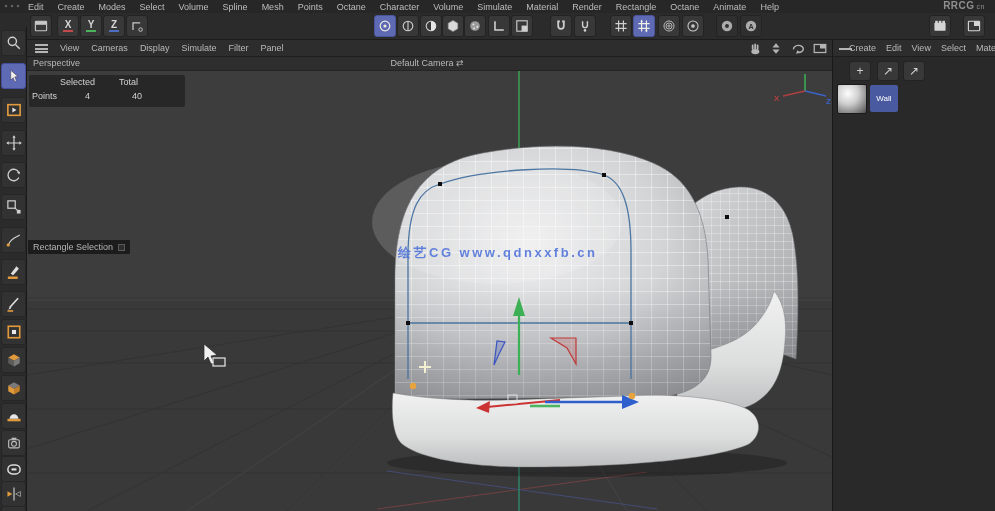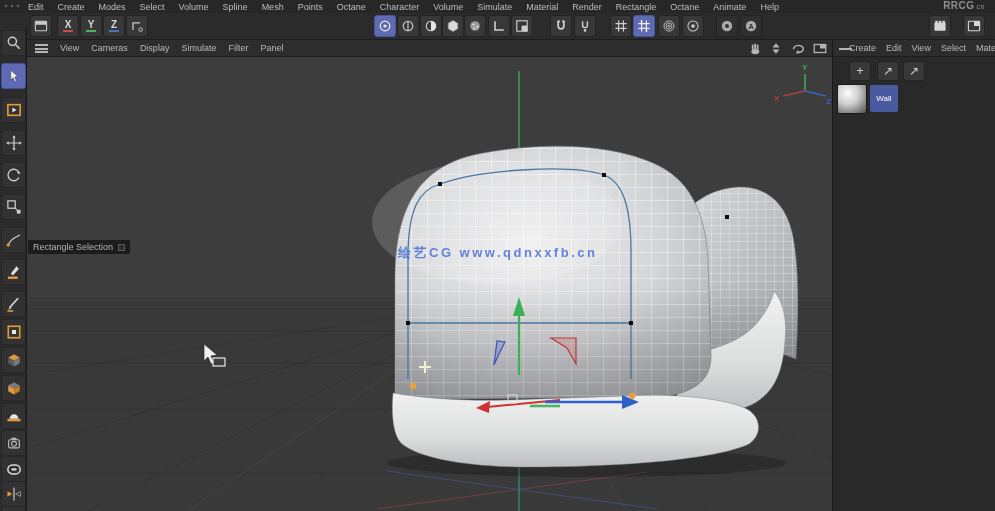--- a/index.html
+++ b/index.html
@@ -510,21 +510,35 @@
         <text x="747" y="44" fill="#b04040">X</text>
         <text x="799" y="47" fill="#3a62c8">Z</text>
       </g>
 
       <g>
         <polygon points="177,287 177,304 181,300 184,307 187,306 184,299 190,298" fill="#f0f0f0" stroke="#2a2a2a" stroke-width=".7"></polygon>
         <rect x="186" y="301" width="12" height="8" fill="rgba(70,70,70,.4)" stroke="#e8e8e8" stroke-width="1.2"></rect>
       </g>
     </svg>
 
-
+    <div id="vpstrip">
+      <span id="vplabel">Perspective</span>
+      <span id="vpcamera">
+        <span>Default Camera</span>
+        <span>⇄</span>
+      </span>
+    </div>
+
+    <div id="hud">
+      <span style="left:31px; top:2px">Selected</span>
+      <span style="left:90px; top:2px">Total</span>
+      <span style="left:3px;  top:16px">Points</span>
+      <span style="left:56px; top:16px">4</span>
+      <span style="left:103px;top:16px">40</span>
+    </div>
 
     <div id="recsel">
       <span>Rectangle Selection</span>
         <span class="dd"></span>
     </div>
   </div>
 
   <div id="matpanel">
     <div class="mbtn" style="left:16px">+</div>
     <div class="mbtn" style="left:44px">↗</div>

